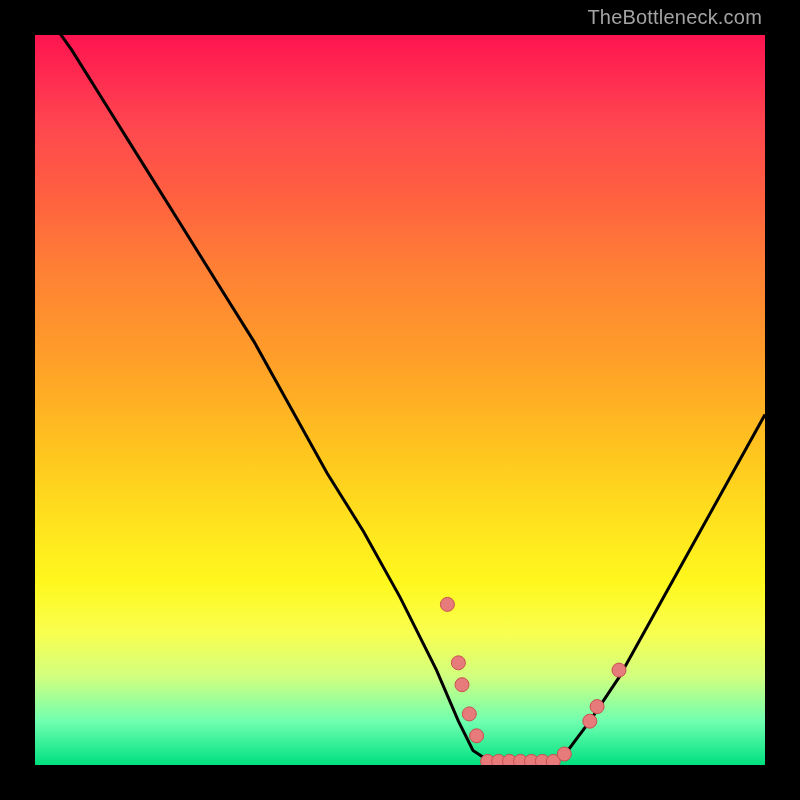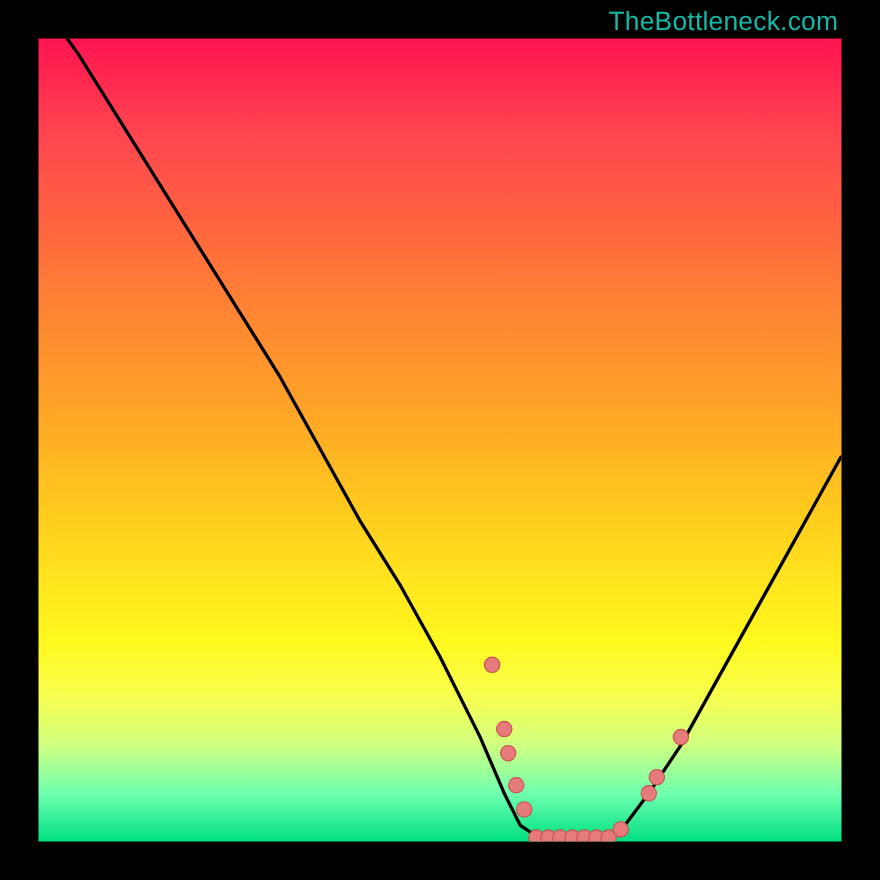--- a/index.html
+++ b/index.html
@@ -30,22 +30,22 @@
       #f8ff50 82%,
       #d0ff80 88%,
       #70ffb0 94%,
       #00e080 100%
     );
   }
   .attribution {
     position: absolute;
     top: 6px;
     right: 38px;
-    color: #14b8a6;
-    font-size: 24px;
+    color: #a3a3a3;
+    font-size: 20px;
     font-weight: 500;
     letter-spacing: 0.2px;
   }
   svg.curve {
     position: absolute;
     left: 0;
     top: 0;
     width: 730px;
     height: 730px;
   }

